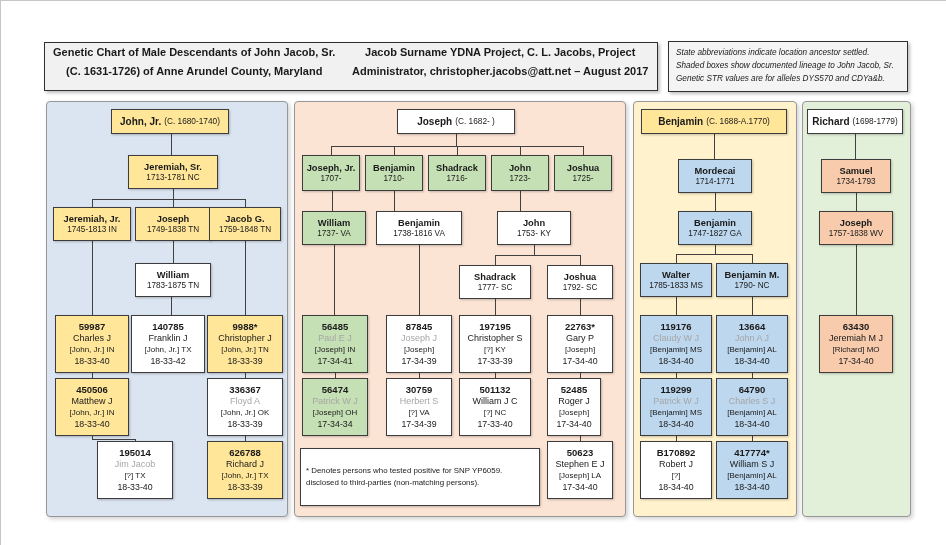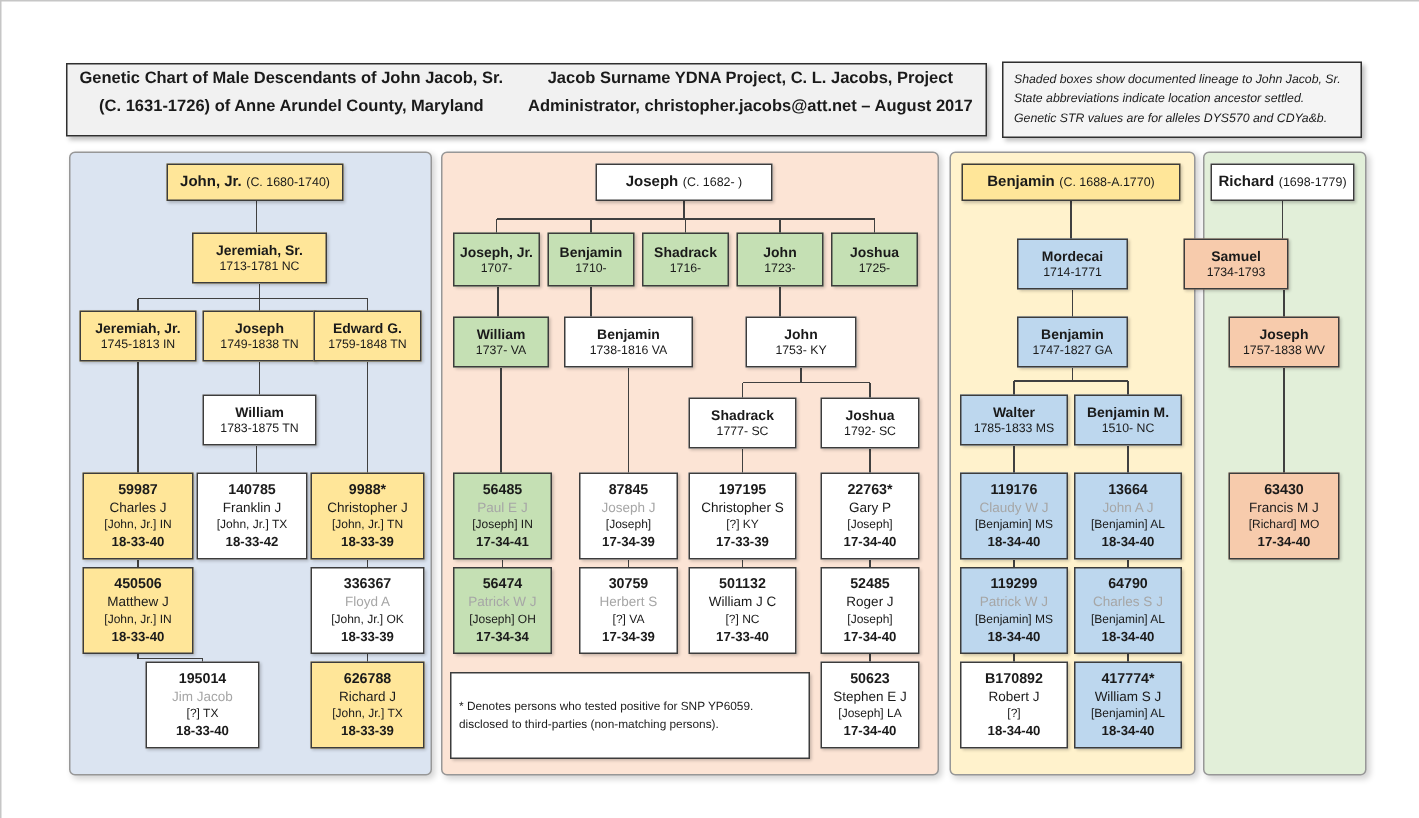--- a/index.html
+++ b/index.html
@@ -32,40 +32,40 @@
   .c-white{background:var(--box-white,#ffffff)}
 
   .hd{flex-direction:row;gap:3px;align-items:center}
   .hname{font-weight:bold;font-size:10px;white-space:nowrap}
   .hdates{font-size:8.3px;white-space:nowrap}
   .aname{font-weight:bold;font-size:9.3px;white-space:nowrap}
   .adates{font-size:8.2px;white-space:nowrap}
   .knum{font-weight:bold;font-size:9.5px;white-space:nowrap}
   .kper{font-size:9px;white-space:nowrap}
   .klin{font-size:8px;white-space:nowrap}
-  .kstr{font-weight:bold;font-size:8.8px;white-space:nowrap}
+  .kstr{font-weight:normal;font-size:8.8px;white-space:nowrap}
   .gray .kper{color:var(--gray-name,#a6a6a6)}
 
   .fnote{align-items:flex-start;text-align:left;padding:3px 5px;justify-content:center}
   .fl{font-size:7.9px;line-height:1.5;white-space:nowrap}
   .grayword{color:var(--gray-name,#a6a6a6)}
 </style>
 </head>
 <body>
 
 <div class="canvas">
 
   <div class="titlebox">
     <div class="t">Genetic Chart of Male Descendants of John Jacob, Sr. (C. 1631-1726) of Anne Arundel County, Maryland</div>
     <div class="t">Jacob Surname YDNA Project, C. L. Jacobs, Project Administrator, christopher.jacobs@att.net – August 2017</div>
   </div>
 
   <div class="legendbox">
+    <div class="l">State abbreviations indicate location ancestor settled.</div>
     <div class="l">Shaded boxes show documented lineage to John Jacob, Sr.</div>
-    <div class="l">State abbreviations indicate location ancestor settled.</div>
     <div class="l">Genetic STR values are for alleles DYS570 and CDYa&amp;b.</div>
   </div>
 
   <div class="panel bg-blue" style="left:45px;top:100px;width:240px;height:414px"></div>
   <div class="panel bg-peach" style="left:293px;top:100px;width:330px;height:414px"></div>
   <div class="panel bg-yellow" style="left:632px;top:100px;width:162px;height:414px"></div>
   <div class="panel bg-green" style="left:801px;top:100px;width:107px;height:414px"></div>
 
   <svg class="connectors" width="946" height="545">
     <path d="M170,133 V154 M172,188 V198 M91,198 H244 M91,198 V206 M172,198 V206 M244,198 V206 M172,240 V262 M91,240 V314 M170,296 V314 M244,240 V314 M91,372 V377 M244,372 V377 M91,435 V438 H134 V440 M244,435 V440"></path>
@@ -84,21 +84,21 @@
   </div>
   <div class="pbox c-yellow" style="left:52px;top:206px;width:78px;height:34px">
     <span class="aname">Jeremiah, Jr.</span>
     <span class="adates">1745-1813 IN</span>
   </div>
   <div class="pbox c-yellow" style="left:134px;top:206px;width:76px;height:34px">
     <span class="aname">Joseph</span>
     <span class="adates">1749-1838 TN</span>
   </div>
   <div class="pbox c-yellow" style="left:208px;top:206px;width:72px;height:34px">
-    <span class="aname">Edward G.</span>
+    <span class="aname">Jacob G.</span>
     <span class="adates">1759-1848 TN</span>
   </div>
   <div class="pbox c-white" style="left:134px;top:262px;width:76px;height:34px">
     <span class="aname">William</span>
     <span class="adates">1783-1875 TN</span>
   </div>
   <div class="pbox c-yellow" style="left:54px;top:314px;width:74px;height:58px">
     <span class="knum">59987</span>
     <span class="kper">Charles J</span>
     <span class="klin">[John, Jr.] IN</span>
@@ -220,21 +220,21 @@
     <span class="kper">Herbert S</span>
     <span class="klin">[?] VA</span>
     <span class="kstr">17-34-39</span>
   </div>
   <div class="pbox c-white" style="left:458px;top:377px;width:72px;height:58px">
     <span class="knum">501132</span>
     <span class="kper">William J C</span>
     <span class="klin">[?] NC</span>
     <span class="kstr">17-33-40</span>
   </div>
-  <div class="pbox c-white" style="left:546px;top:377px;width:66px;height:58px">
+  <div class="pbox c-white" style="left:546px;top:377px;width:54px;height:58px">
     <span class="knum">52485</span>
     <span class="kper">Roger J</span>
     <span class="klin">[Joseph]</span>
     <span class="kstr">17-34-40</span>
   </div>
   <div class="pbox fnote c-white" style="left:299px;top:447px;width:240px;height:58px">
     <div class="fl">
       <span>* Denotes persons who tested positive for SNP YP6059.</span>
     </div>
     <div class="fl">
@@ -259,21 +259,21 @@
   <div class="pbox c-blue" style="left:677px;top:210px;width:74px;height:34px">
     <span class="aname">Benjamin</span>
     <span class="adates">1747-1827 GA</span>
   </div>
   <div class="pbox c-blue" style="left:639px;top:262px;width:72px;height:34px">
     <span class="aname">Walter</span>
     <span class="adates">1785-1833 MS</span>
   </div>
   <div class="pbox c-blue" style="left:715px;top:262px;width:72px;height:34px">
     <span class="aname">Benjamin M.</span>
-    <span class="adates">1510- NC</span>
+    <span class="adates">1790- NC</span>
   </div>
   <div class="pbox c-blue gray" style="left:639px;top:314px;width:72px;height:58px">
     <span class="knum">119176</span>
     <span class="kper">Claudy W J</span>
     <span class="klin">[Benjamin] MS</span>
     <span class="kstr">18-34-40</span>
   </div>
   <div class="pbox c-blue gray" style="left:715px;top:314px;width:72px;height:58px">
     <span class="knum">13664</span>
     <span class="kper">John A J</span>
@@ -302,28 +302,28 @@
     <span class="knum">417774*</span>
     <span class="kper">William S J</span>
     <span class="klin">[Benjamin] AL</span>
     <span class="kstr">18-34-40</span>
   </div>
 
   <div class="pbox hd c-white" style="left:806px;top:108px;width:96px;height:25px">
     <span class="hname">Richard</span>
     <span class="hdates">(1698-1779)</span>
   </div>
-  <div class="pbox c-pink" style="left:788px;top:158px;width:70px;height:34px">
+  <div class="pbox c-pink" style="left:820px;top:158px;width:70px;height:34px">
     <span class="aname">Samuel</span>
     <span class="adates">1734-1793</span>
   </div>
   <div class="pbox c-pink" style="left:818px;top:210px;width:74px;height:34px">
     <span class="aname">Joseph</span>
     <span class="adates">1757-1838 WV</span>
   </div>
   <div class="pbox c-pink" style="left:818px;top:314px;width:74px;height:58px">
     <span class="knum">63430</span>
-    <span class="kper">Francis M J</span>
+    <span class="kper">Jeremiah M J</span>
     <span class="klin">[Richard] MO</span>
     <span class="kstr">17-34-40</span>
   </div>
 
 </div>
 
 </body></html>

